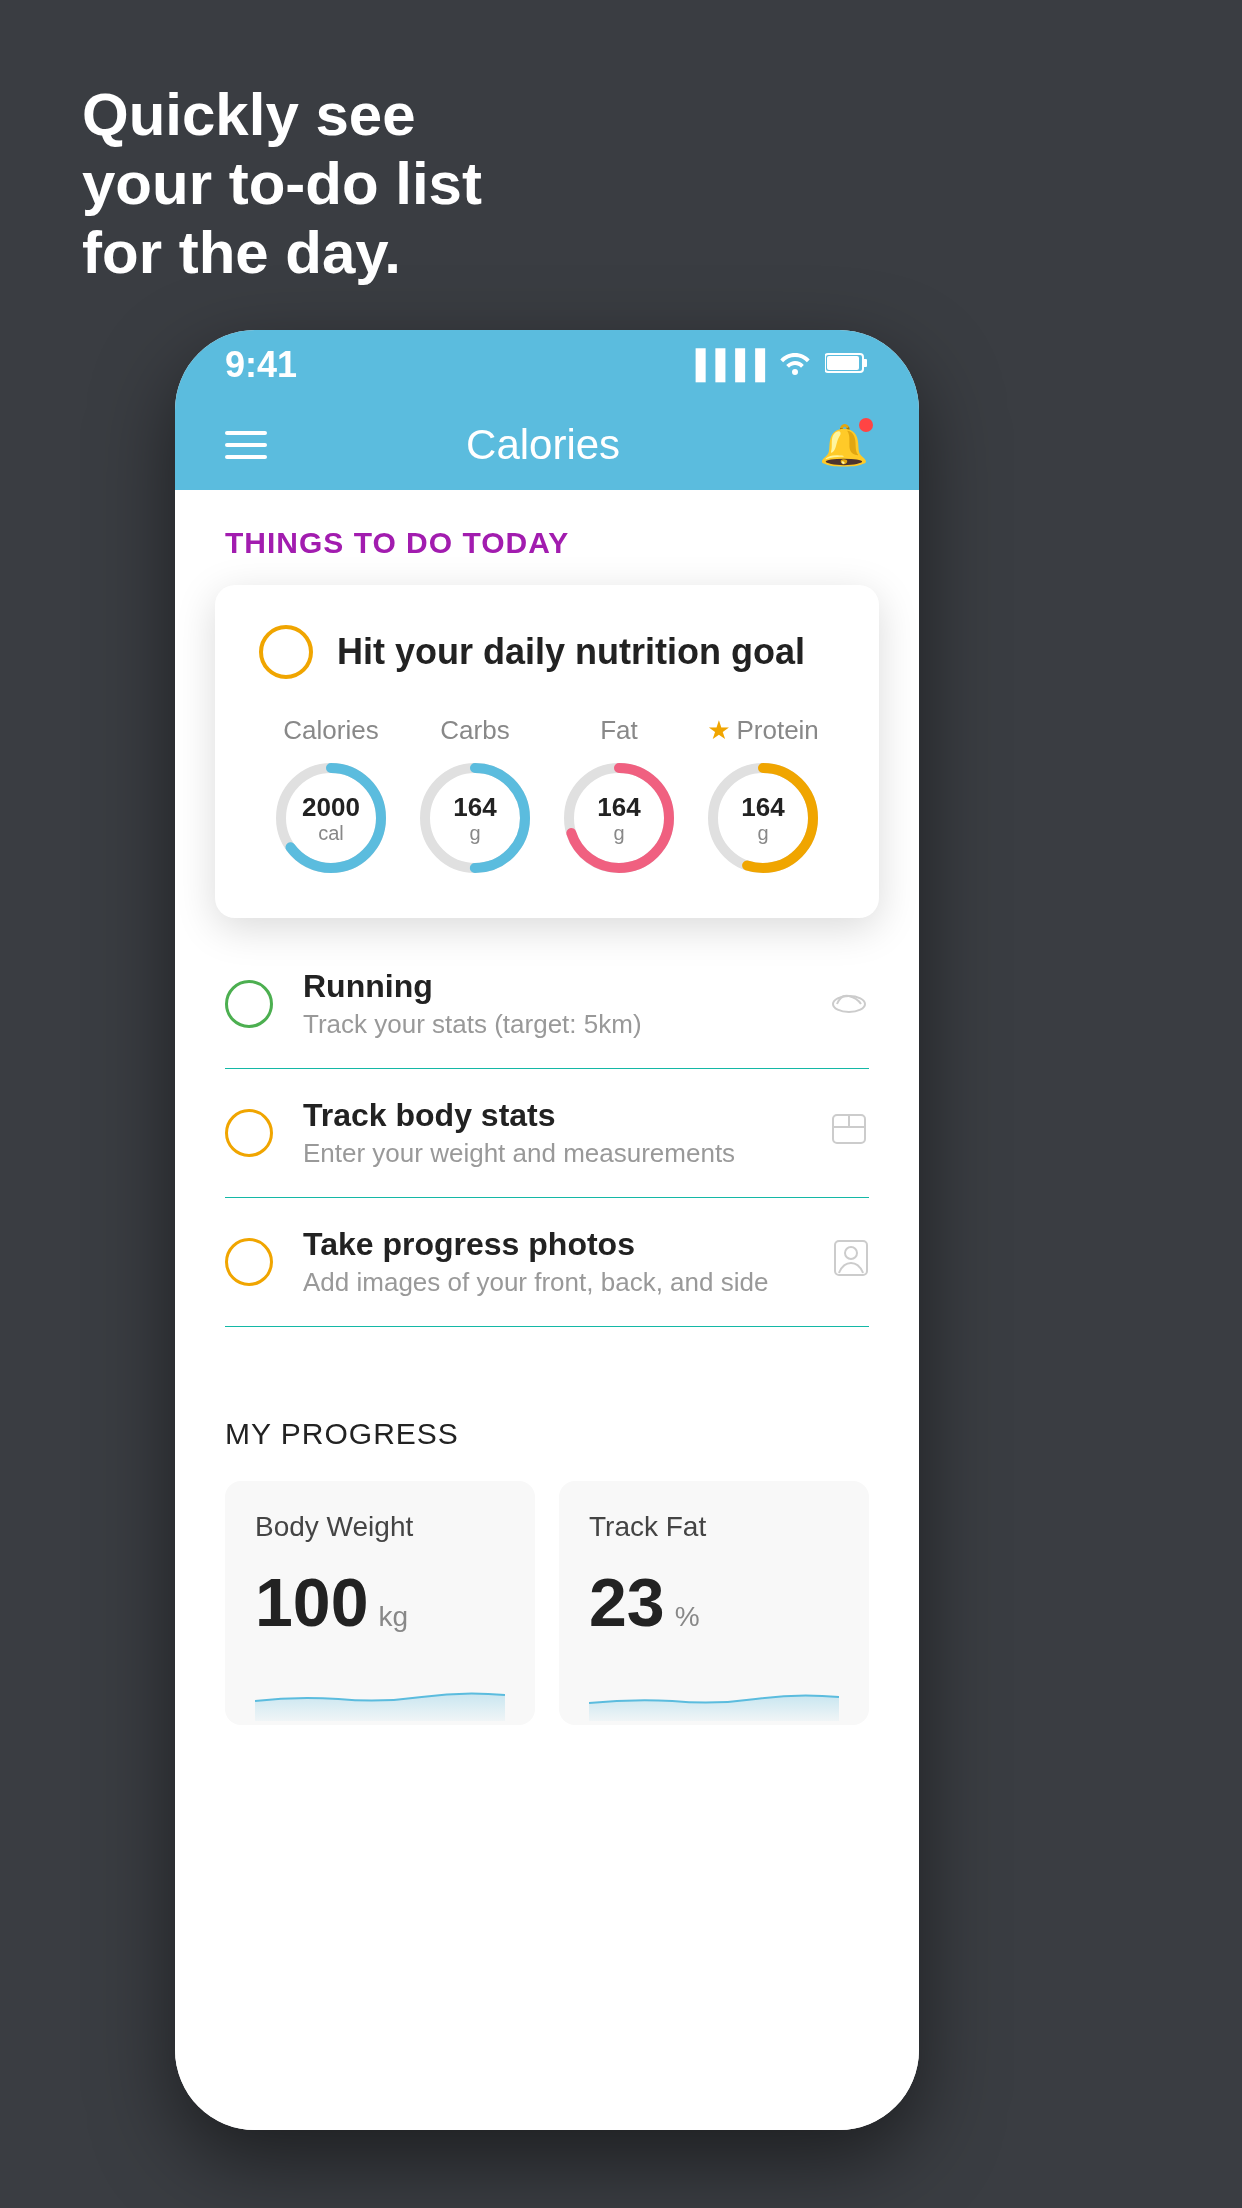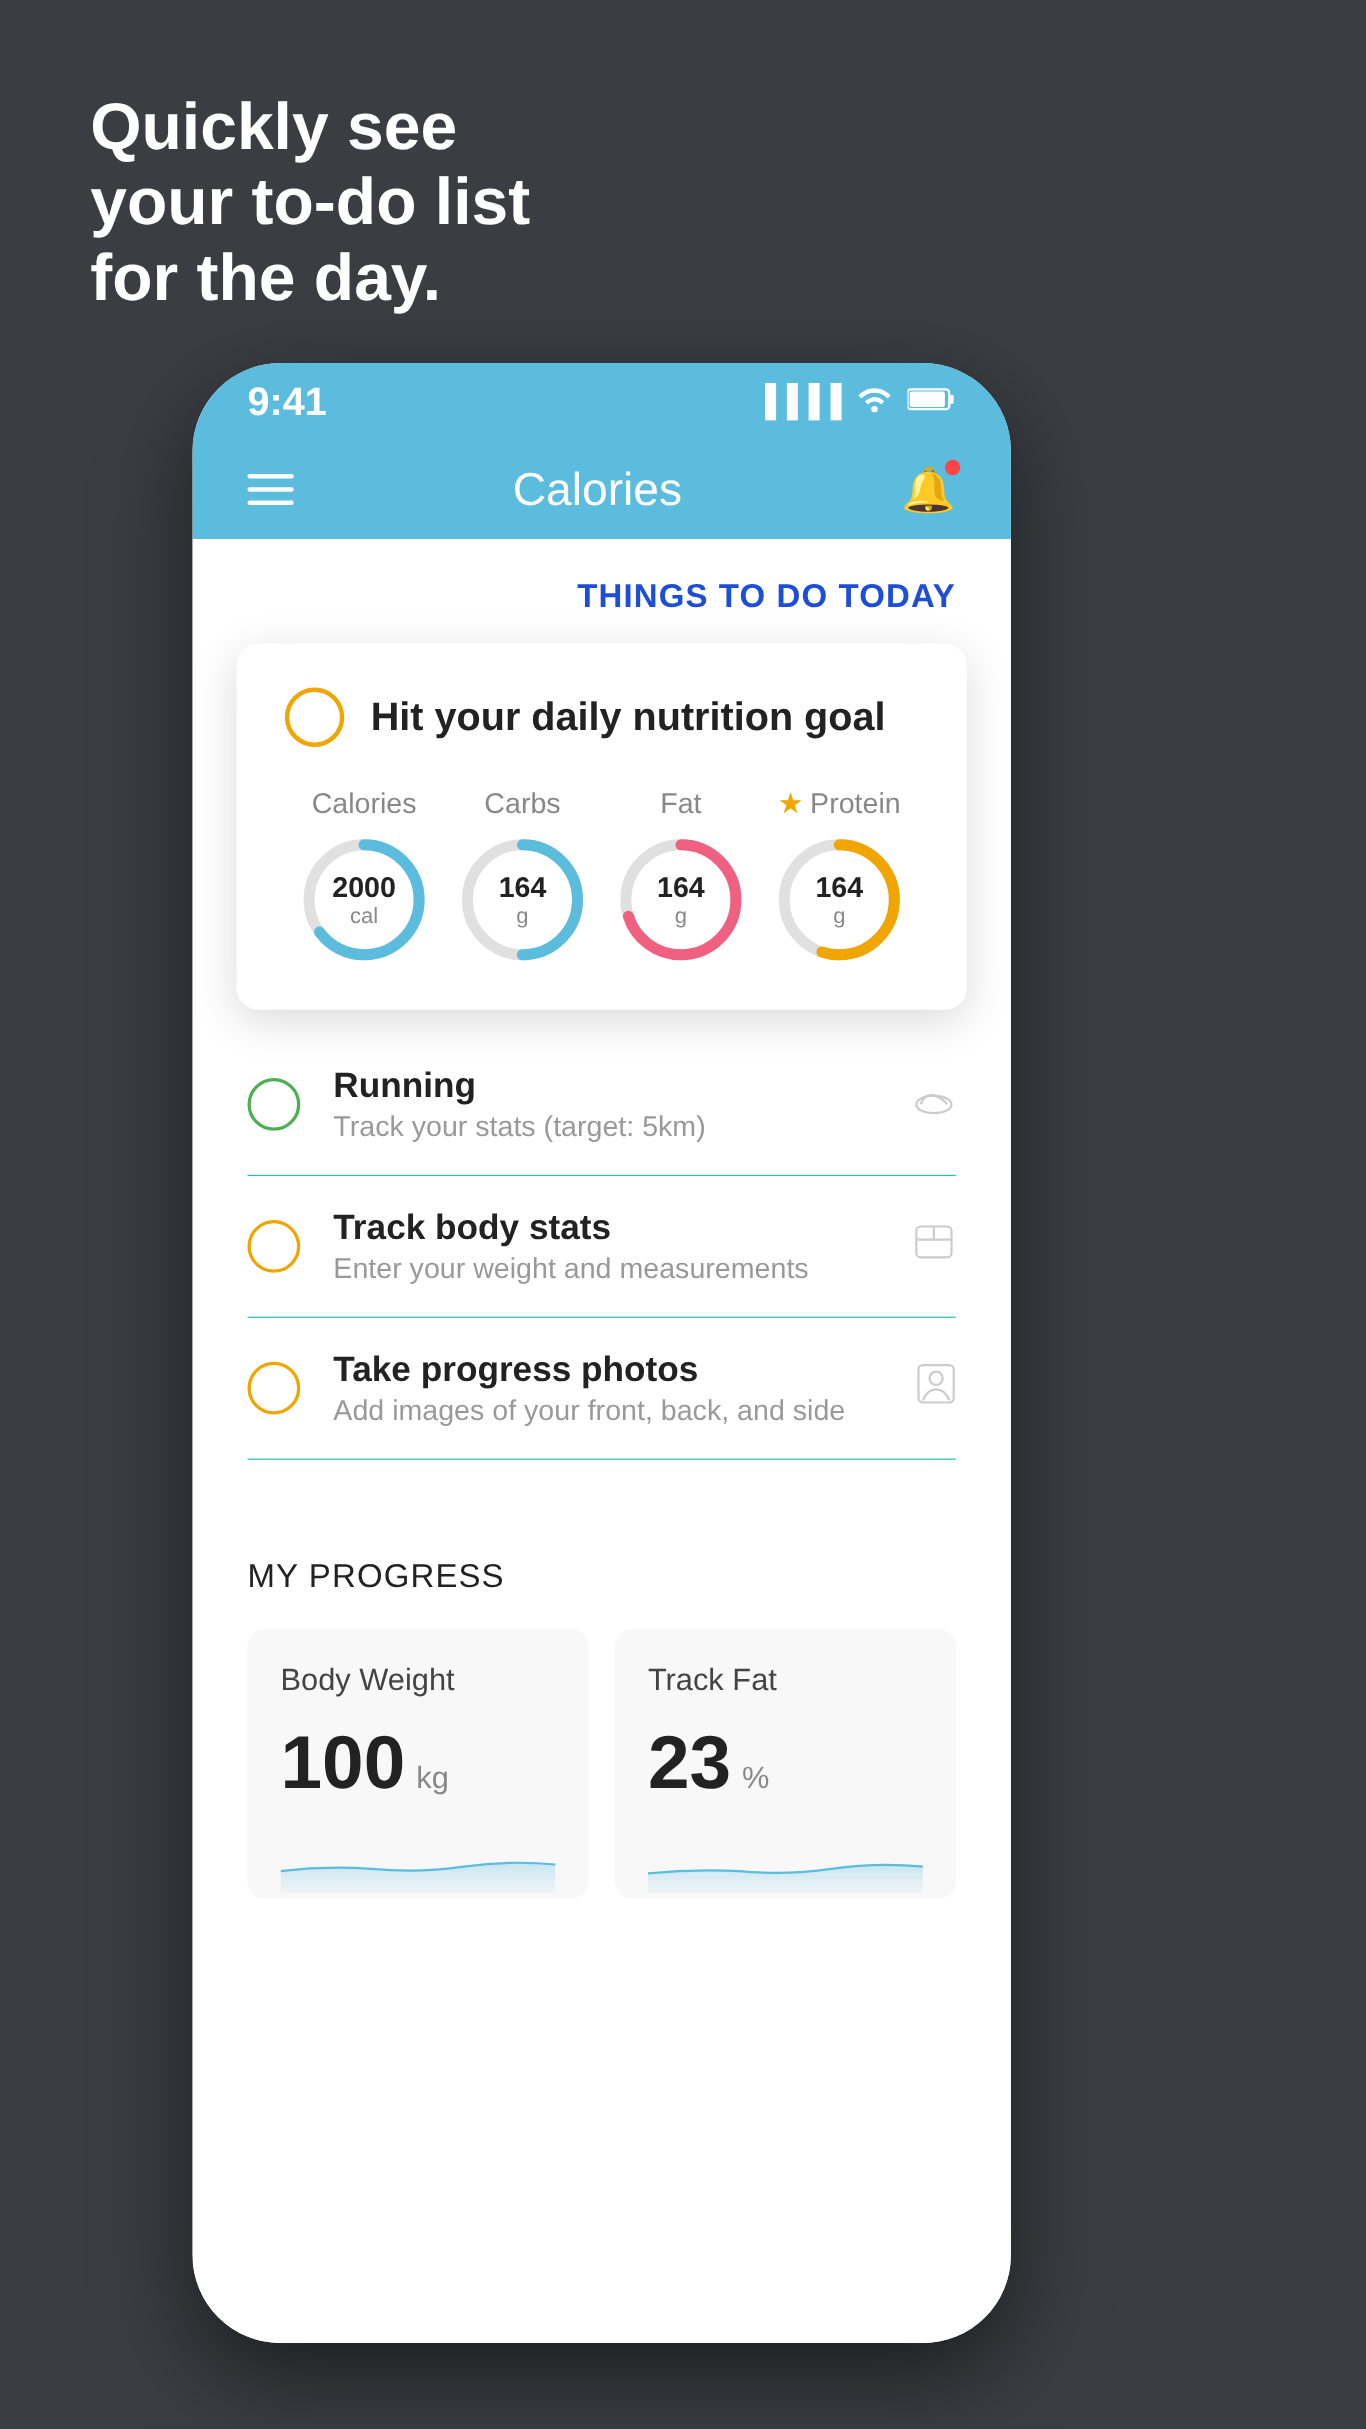--- a/index.html
+++ b/index.html
@@ -110,23 +110,22 @@
       height: calc(100% - 160px);
       overflow: hidden;
       position: relative;
     }
 
     
     .section-header {
       padding: 36px 50px 20px;
       font-size: 30px;
       font-weight: 800;
-      color: #1d4ed8;
+      color: #a21caf;
       letter-spacing: 1px;
-      text-align: right;
     }
 
     
     .featured-card {
       position: absolute;
       top: 95px;
       left: 40px;
       right: 40px;
       background: white;
       border-radius: 20px;

